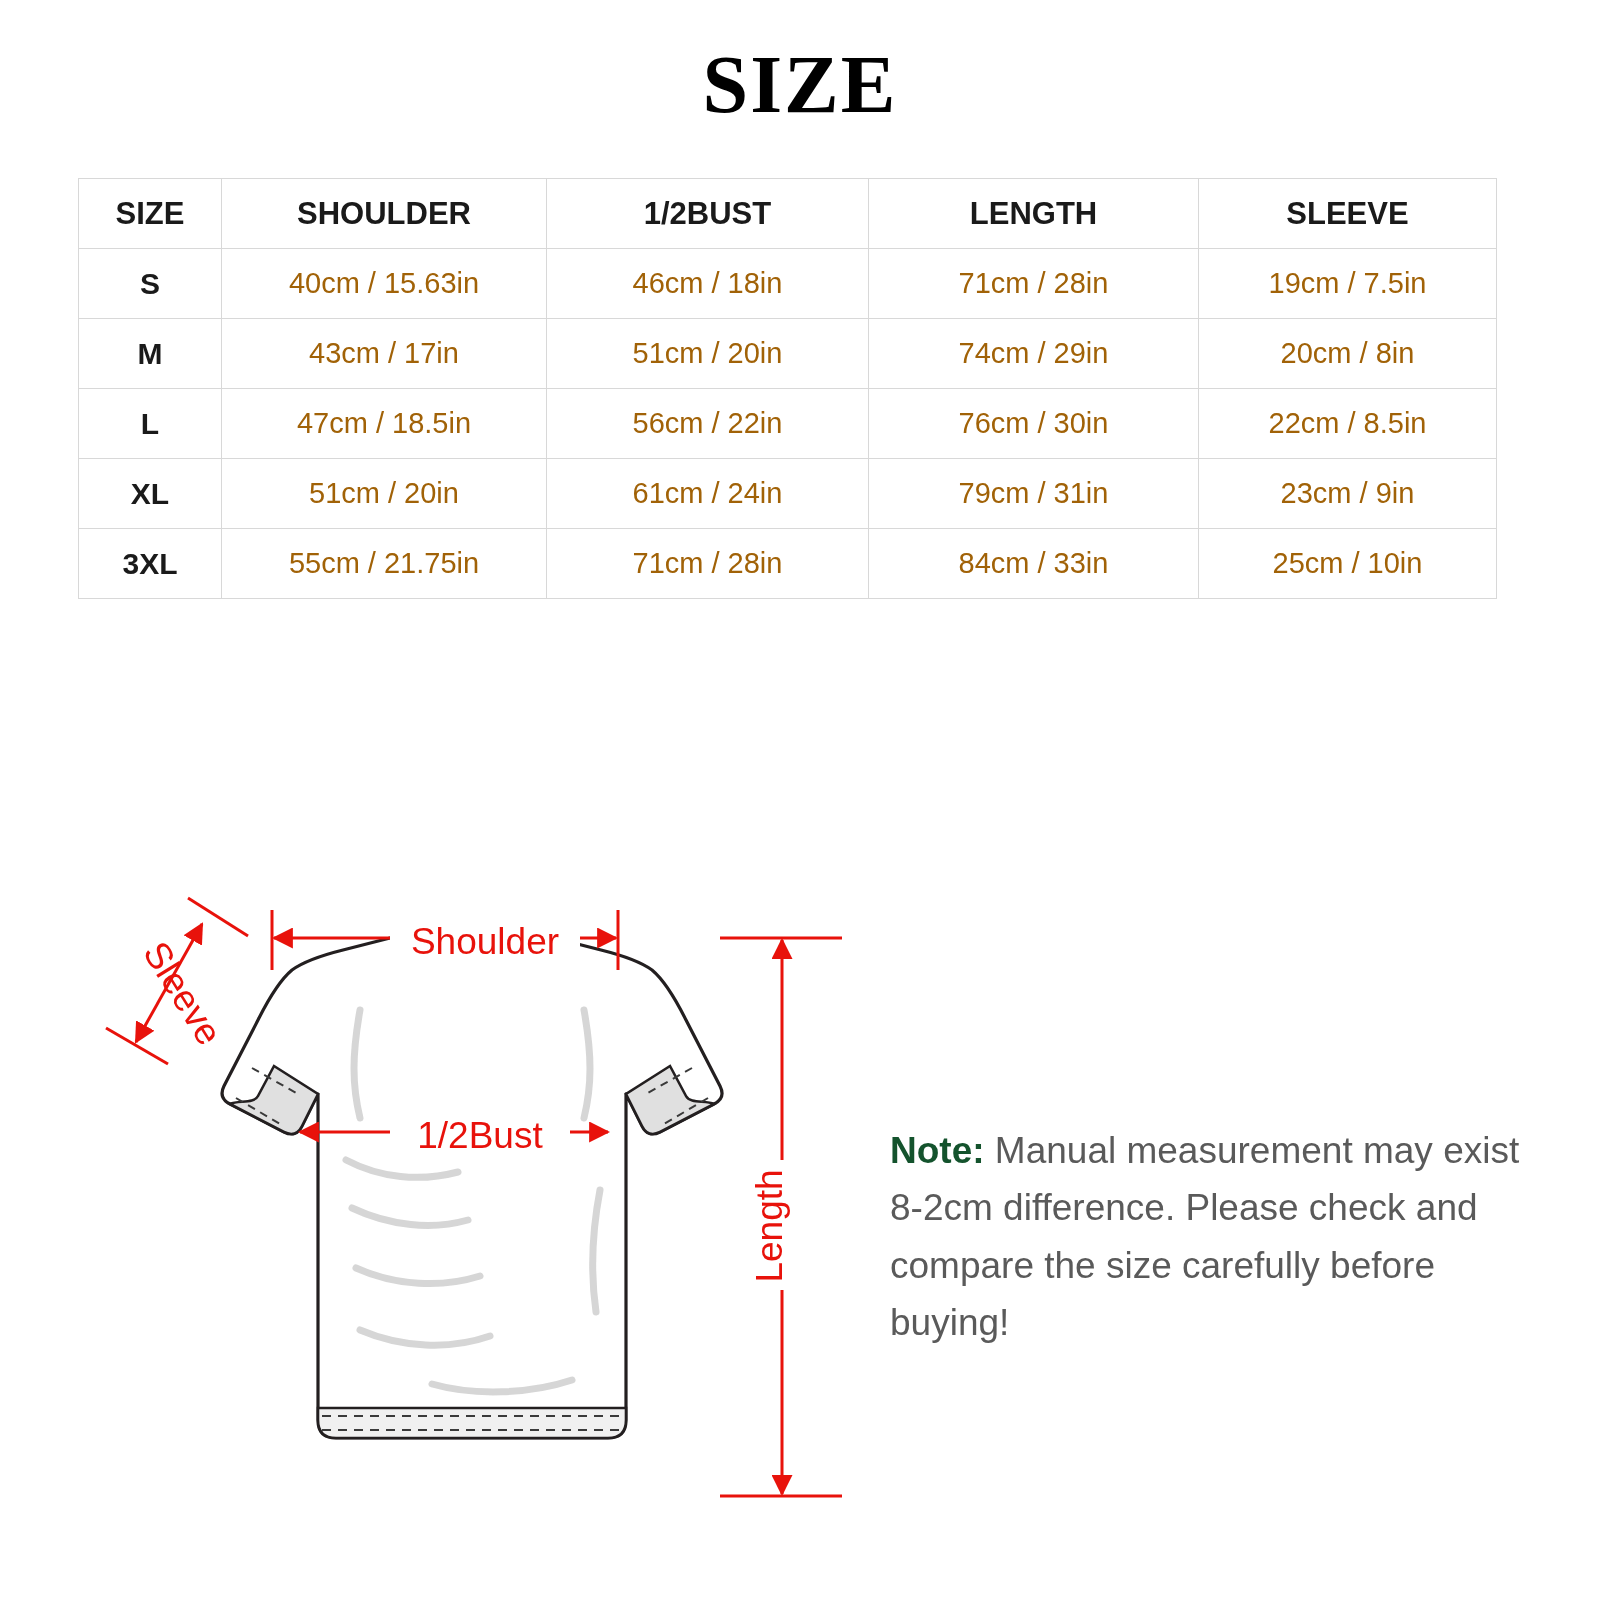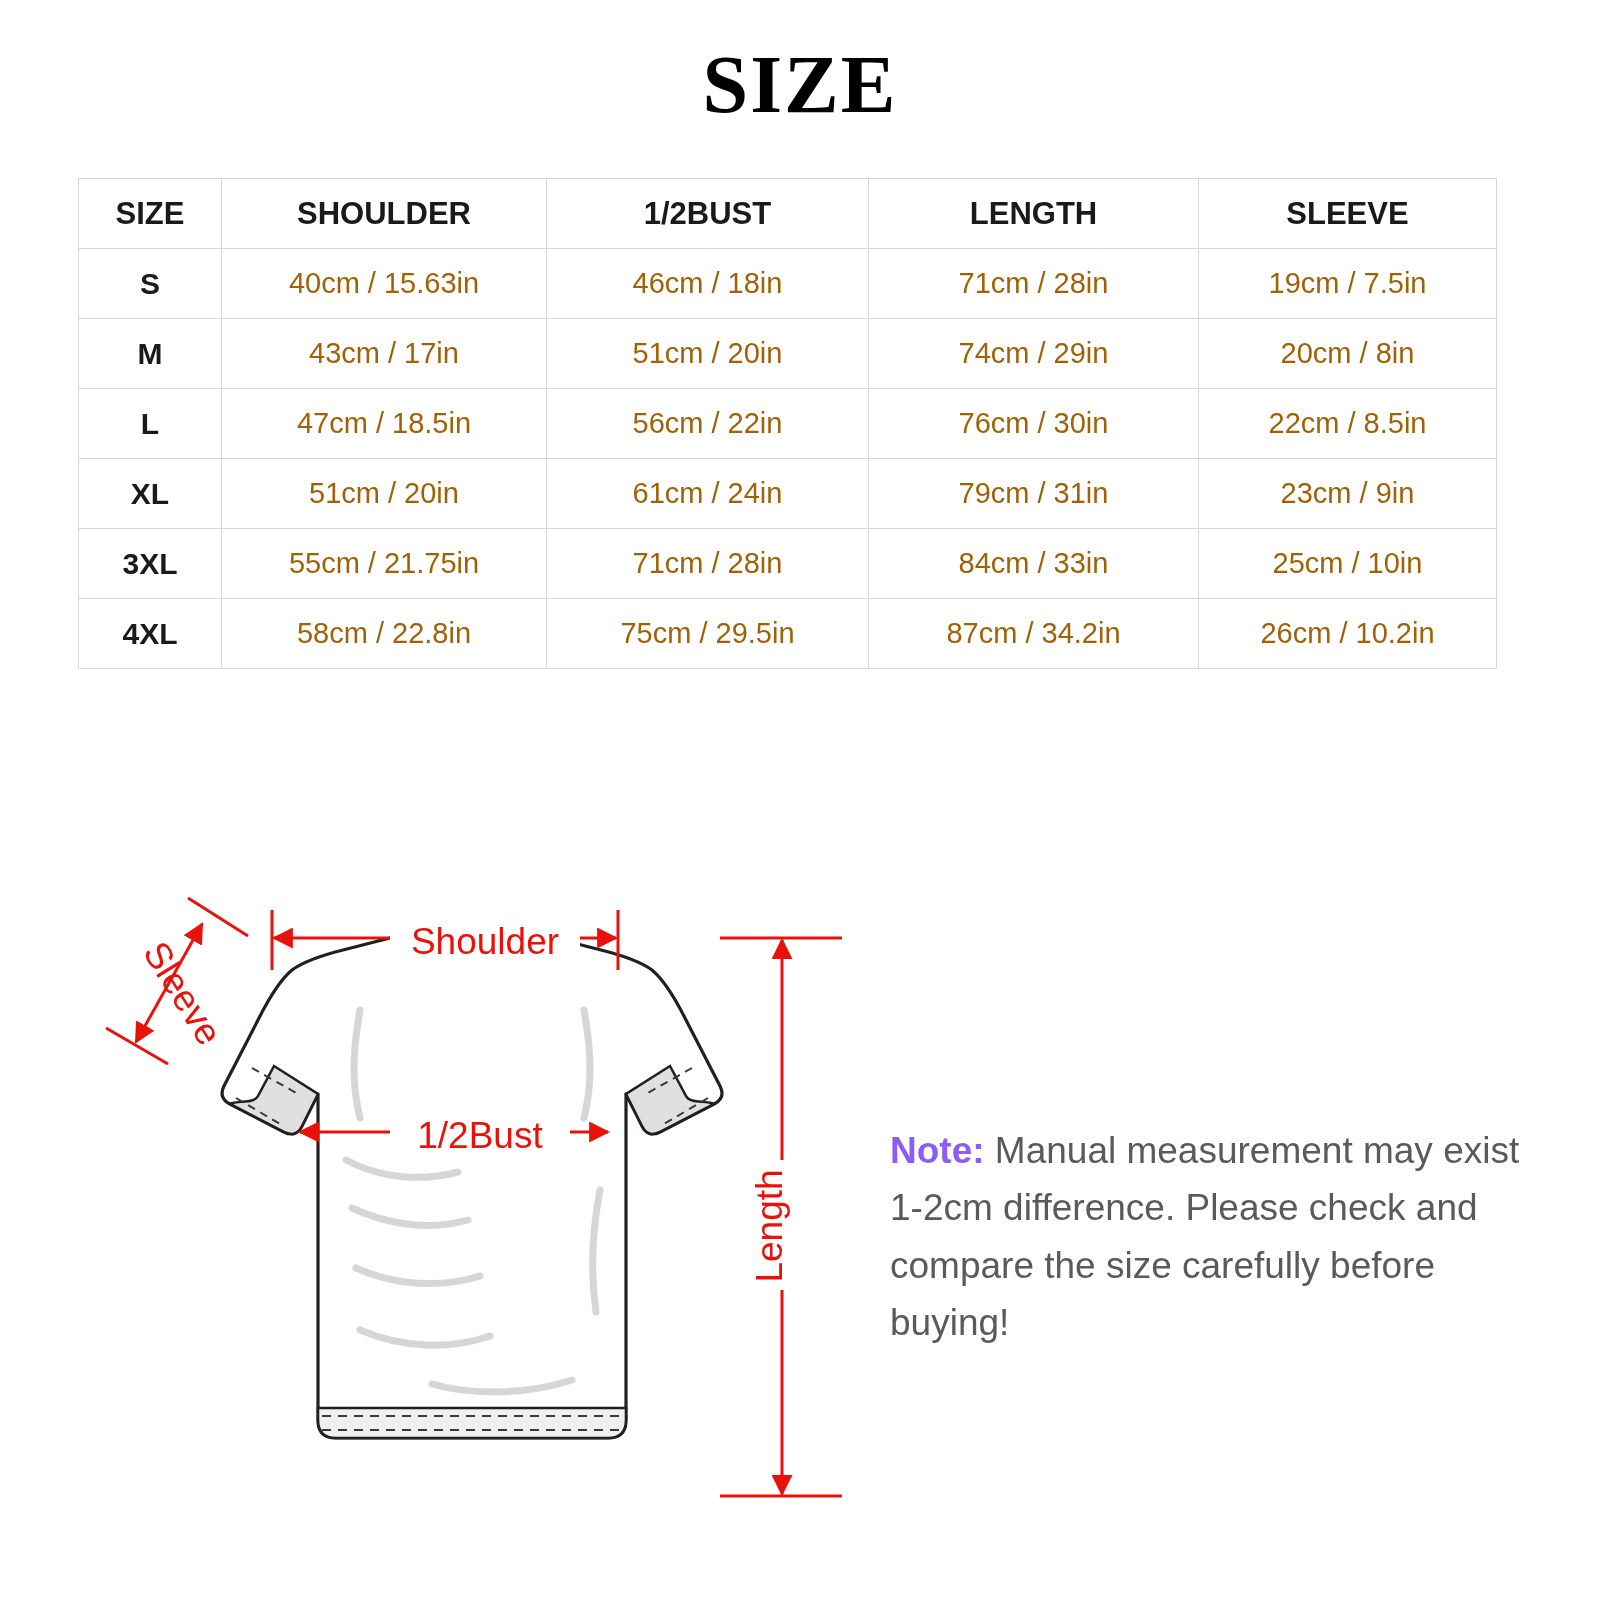--- a/index.html
+++ b/index.html
@@ -83,21 +83,21 @@
     position: absolute;
     left: 890px;
     top: 1085px;
     width: 640px;
     font-size: 37px;
     line-height: 1.55;
     color: #5a5a5a;
   }
   #note .note-label {
     font-weight: bold;
-    color: #8b5cf6;
+    color: #14532d;
   }
 </style>
 </head>
 <body>
 
 <h1 id="title">SIZE</h1>
 
 <div id="size-table-wrap">
   <table class="size-table">
     <colgroup>
@@ -144,27 +144,20 @@
         <td class="val">61cm / 24in</td>
         <td class="val">79cm / 31in</td>
         <td class="val">23cm / 9in</td>
       </tr>
       <tr>
         <td class="size-col">3XL</td>
         <td class="val">55cm / 21.75in</td>
         <td class="val">71cm / 28in</td>
         <td class="val">84cm / 33in</td>
         <td class="val">25cm / 10in</td>
-      </tr>
-      <tr>
-        <td class="size-col">4XL</td>
-        <td class="val">58cm / 22.8in</td>
-        <td class="val">75cm / 29.5in</td>
-        <td class="val">87cm / 34.2in</td>
-        <td class="val">26cm / 10.2in</td>
       </tr>
     </tbody>
   </table>
 </div>
 
 <div id="illustration">
   <svg width="800" height="700" viewBox="0 0 800 700" xmlns="http://www.w3.org/2000/svg">
     <defs>
       <marker id="arrR" viewBox="0 0 10 10" refX="9" refY="5" markerWidth="7" markerHeight="7" orient="auto-start-reverse">
         <path d="M0,0 L10,5 L0,10 z" fill="#e8120b"></path>
@@ -275,14 +268,14 @@
 
     <text x="112" y="140" text-anchor="middle" font-family="Liberation Sans, sans-serif" font-size="37" fill="#e8120b" transform="rotate(58 112 140)">Sleeve</text>
 
     <text x="420" y="288" text-anchor="middle" font-family="Liberation Sans, sans-serif" font-size="37" fill="#e8120b">1/2Bust</text>
 
     <text x="722" y="366" text-anchor="middle" font-family="Liberation Sans, sans-serif" font-size="37" fill="#e8120b" transform="rotate(-90 722 366)">Length</text>
   </svg>
 </div>
 
 <p id="note">
-  <span class="note-label">Note:</span><span> Manual measurement may exist 1-2cm difference. Please check and compare the size carefully before buying!</span>
+  <span class="note-label">Note:</span><span> Manual measurement may exist 8-2cm difference. Please check and compare the size carefully before buying!</span>
 </p>
 
 </body></html>

